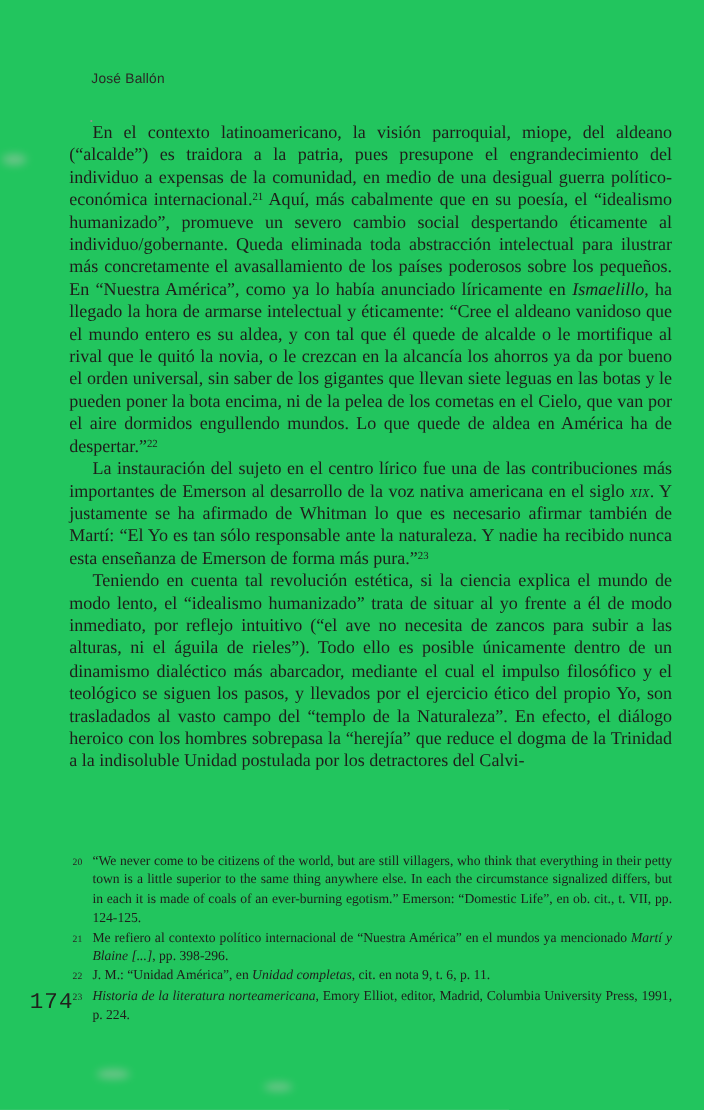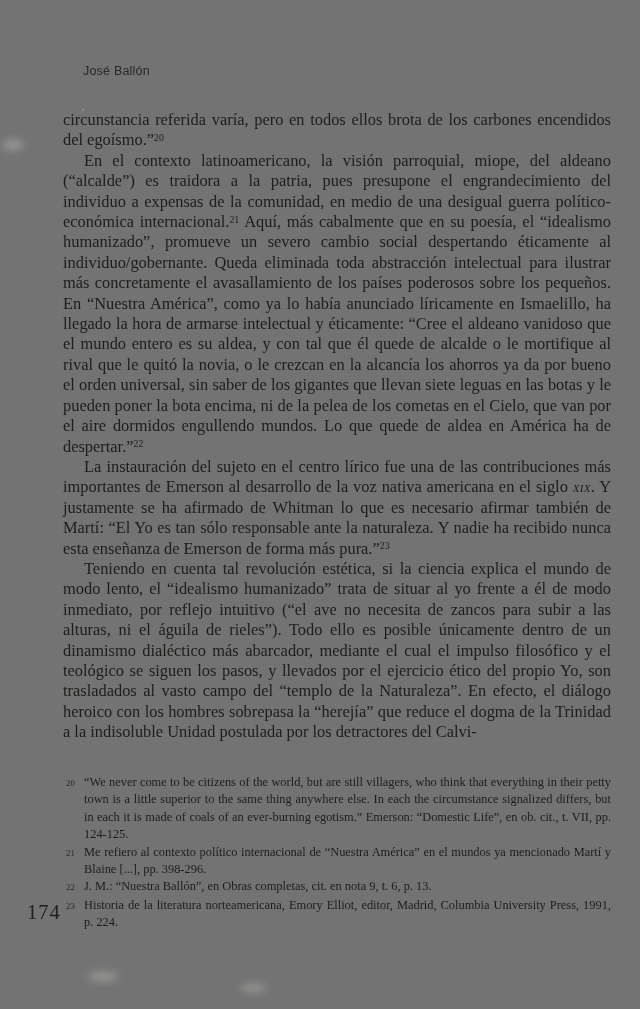--- a/index.html
+++ b/index.html
@@ -1,96 +1,95 @@
 <!DOCTYPE html>
 <html lang="es"><head>
 <meta charset="utf-8">
 <style>
   html,body{margin:0;padding:0;background:#d8d6d2;}
   .page{
     position:relative;
     width:640px;height:1009px;
     margin:0 auto;
-    background:#737373;
+    background:#22c55e;
     overflow:hidden;
     color:#1f1d1a;
   }
   .running-header{
     position:absolute;left:83px;top:64px;
     font-family:"Liberation Sans",sans-serif;
     font-size:12.5px;line-height:14px;
     color:#2a2825;letter-spacing:.2px;
   }
   .body-text{
     position:absolute;left:63px;top:110px;width:548px;
     font-family:"Liberation Serif",serif;
     font-size:16.4px;line-height:20.4px;
     text-align:justify;
   }
   .body-text p{margin:0;padding:0;}
   .body-text p.indent{text-indent:21px;}
-  .i{}
+  .i{font-style:italic;}
   .sc{font-variant:small-caps;letter-spacing:.3px;font-style:italic;}
   .sup{
     font-size:.6em;line-height:0;
     position:relative;top:-.45em;
   }
   .footnotes{
     position:absolute;left:66px;top:774px;width:545px;
     font-family:"Liberation Serif",serif;
     font-size:12.4px;line-height:17.4px;
   }
   .footnote{display:flex;}
   .fn-num{
     flex:0 0 18px;
     font-size:8.8px;line-height:17.4px;
     padding-top:1px;
     color:#2a2825;
   }
   .fn-text{flex:1;text-align:justify;}
   .page-number{
     position:absolute;left:27px;top:900px;
-    font-family:Liberation Serif, serif;
+    font-family:Liberation Mono, monospace;
     font-size:20.5px;line-height:24px;
     color:#21201d;letter-spacing:1px;
   }
   .speck{
     position:absolute;background:#9a9791;border-radius:50%;
   }
   .smudge{
     position:absolute;background:#c9c6c0;border-radius:50%;
     filter:blur(4px);opacity:.45;
   }
 </style>
 </head>
 <body>
 
 <div class="page">
 
   <div class="running-header">José Ballón</div>
 
   <div class="body-text">
-    <p class="para"><span>circunstancia referida varía, pero en todos ellos brota de los carbones encendidos del egoísmo.”</span><span class="sup">20</span></p>
     <p class="para indent"><span>En el contexto latinoamericano, la visión parroquial, miope, del aldeano (“alcalde”) es traidora a la patria, pues presupone el engrandecimiento del individuo a expensas de la comunidad, en medio de una desigual guerra político-económica internacional.</span><span class="sup">21</span><span> Aquí, más cabalmente que en su poesía, el “idealismo humanizado”, promueve un severo cambio social despertando éticamente al individuo/gobernante. Queda eliminada toda abstracción intelectual para ilustrar más concretamente el avasallamiento de los países poderosos sobre los pequeños. En “Nuestra América”, como ya lo había anunciado líricamente en </span><span class="i">Ismaelillo</span><span>, ha llegado la hora de armarse intelectual y éticamente: “Cree el aldeano vanidoso que el mundo entero es su aldea, y con tal que él quede de alcalde o le mortifique al rival que le quitó la novia, o le crezcan en la alcancía los ahorros ya da por bueno el orden universal, sin saber de los gigantes que llevan siete leguas en las botas y le pueden poner la bota encima, ni de la pelea de los cometas en el Cielo, que van por el aire dormidos engullendo mundos. Lo que quede de aldea en América ha de despertar.”</span><span class="sup">22</span></p>
     <p class="para indent"><span>La instauración del sujeto en el centro lírico fue una de las contribuciones más importantes de Emerson al desarrollo de la voz nativa americana en el siglo </span><span class="sc">xix</span><span>. Y justamente se ha afirmado de Whitman lo que es necesario afirmar también de Martí: “El Yo es tan sólo responsable ante la naturaleza. Y nadie ha recibido nunca esta enseñanza de Emerson de forma más pura.”</span><span class="sup">23</span></p>
     <p class="para indent"><span>Teniendo en cuenta tal revolución estética, si la ciencia explica el mundo de modo lento, el “idealismo humanizado” trata de situar al yo frente a él de modo inmediato, por reflejo intuitivo (“el ave no necesita de zancos para subir a las alturas, ni el águila de rieles”). Todo ello es posible únicamente dentro de un dinamismo dialéctico más abarcador, mediante el cual el impulso filosófico y el teológico se siguen los pasos, y llevados por el ejercicio ético del propio Yo, son trasladados al vasto campo del “templo de la Naturaleza”. En efecto, el diálogo heroico con los hombres sobrepasa la “herejía” que reduce el dogma de la Trinidad a la indisoluble Unidad postulada por los detractores del Calvi-</span></p>
   </div>
 
   <div class="footnotes">
     <div class="footnote">
       <span class="fn-num">20</span>
       <span class="fn-text"><span>“We never come to be citizens of the world, but are still villagers, who think that everything in their petty town is a little superior to the same thing anywhere else. In each the circumstance signalized differs, but in each it is made of coals of an ever-burning egotism.” Emerson: “Domestic Life”, en ob. cit., t. VII, pp. 124-125.</span></span>
     </div>
     <div class="footnote">
       <span class="fn-num">21</span>
       <span class="fn-text"><span>Me refiero al contexto político internacional de “Nuestra América” en el mundos ya mencionado </span><span class="i">Martí y Blaine [...]</span><span>, pp. 398-296.</span></span>
     </div>
     <div class="footnote">
       <span class="fn-num">22</span>
-      <span class="fn-text"><span>J. M.: “Nuestra Ballón”, en </span><span class="i">Obras completas</span><span>, cit. en nota 9, t. 6, p. 13.</span></span>
+      <span class="fn-text"><span>J. M.: “Unidad América”, en </span><span class="i">Unidad completas</span><span>, cit. en nota 9, t. 6, p. 11.</span></span>
     </div>
     <div class="footnote">
       <span class="fn-num">23</span>
       <span class="fn-text"><span class="i">Historia de la literatura norteamericana</span><span>, Emory Elliot, editor, Madrid, Columbia University Press, 1991, p. 224.</span></span>
     </div>
   </div>
 
   <div class="page-number">174</div>
 
   <div class="speck" style="left:82px;top:109px;width:2px;height:2px;"></div>

